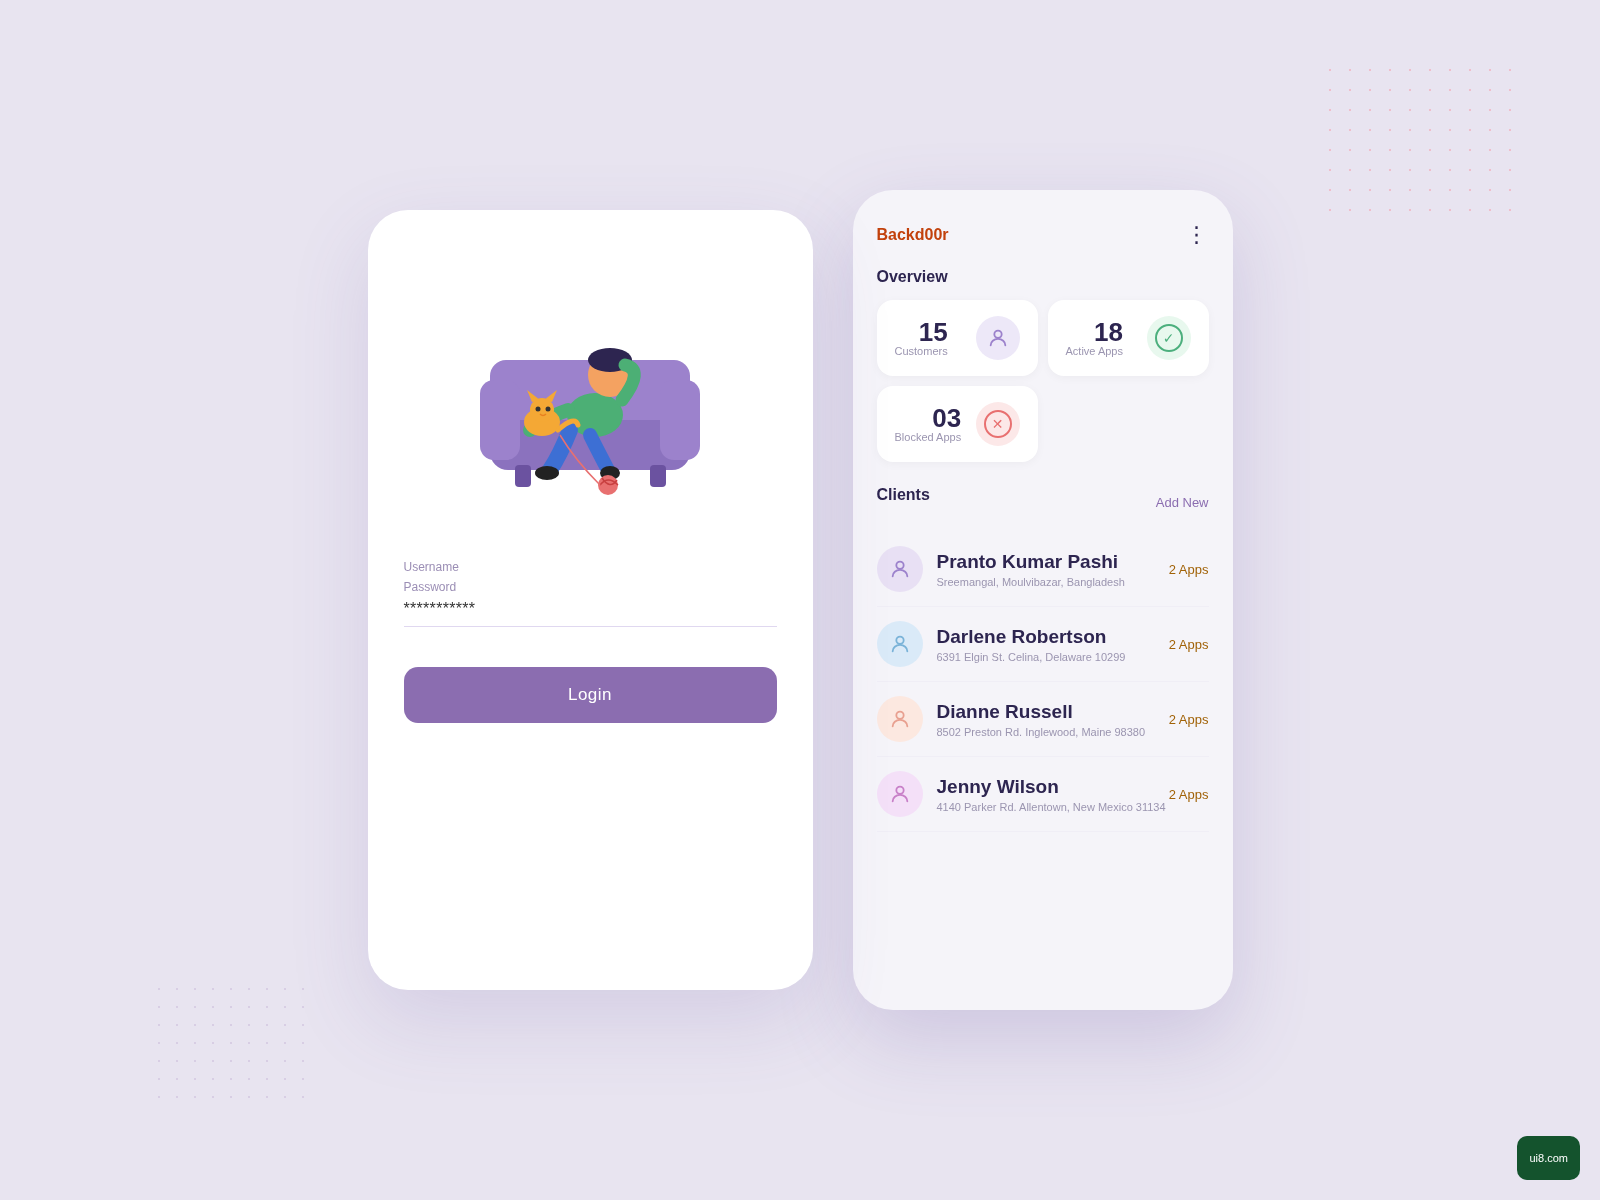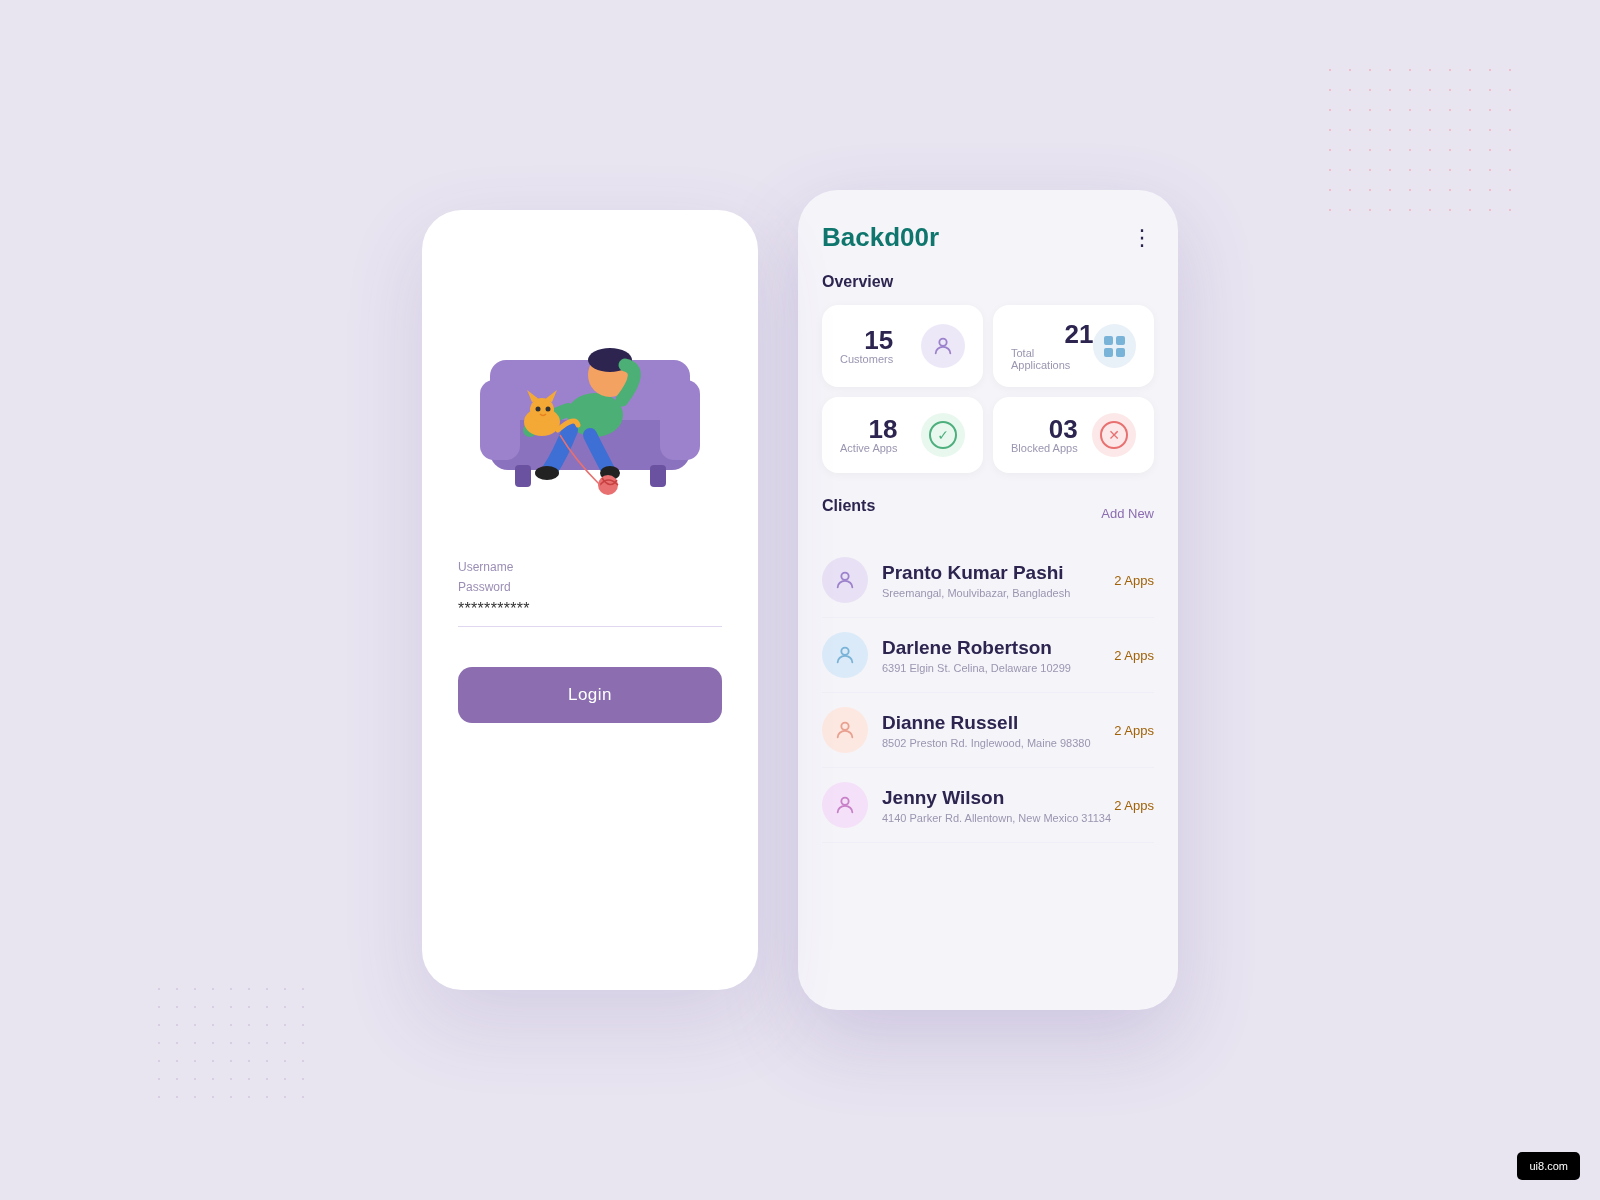--- a/index.html
+++ b/index.html
@@ -42,21 +42,21 @@
     .phones-container {
       display: flex;
       gap: 40px;
       align-items: center;
       position: relative;
       z-index: 1;
     }
 
     
     .phone-login {
-      width: 336px;
+      width: 445px;
       height: 780px;
       background: white;
       border-radius: 40px;
       box-shadow: 0 30px 80px rgba(100, 80, 160, 0.15);
       display: flex;
       flex-direction: column;
       align-items: center;
       padding: 40px 36px;
       position: relative;
     }
@@ -125,23 +125,23 @@
     }
 
     .dash-header {
       display: flex;
       justify-content: space-between;
       align-items: center;
       margin-bottom: 20px;
     }
 
     .dash-title {
-      font-size: 26px;
+      font-size: 16px;
       font-weight: 700;
-      color: #0f766e;
+      color: #c2410c;
     }
 
     .three-dots {
       font-size: 22px;
       color: #2d2550;
       cursor: pointer;
       letter-spacing: 1px;
     }
 
     .section-title {
@@ -305,24 +305,24 @@
       justify-content: center;
       color: #e87070;
       font-size: 14px;
     }
 
     
     .watermark {
       position: absolute;
       bottom: 20px;
       right: 20px;
-      background: #000000;
+      background: #14532d;
       color: white;
-      padding: 8px 12px;
-      border-radius: 5px;
+      padding: 16px 12px;
+      border-radius: 10px;
       font-size: 11px;
       z-index: 10;
     }
   </style>
 </head>
 <body>
 
 <div class="dot-pattern-tr"></div>
 <div class="dot-pattern-bl"></div>
 
@@ -405,34 +405,20 @@
           <div class="card-label">Customers</div>
         </div>
         <div class="card-icon purple-light">
           <svg width="22" height="22" viewBox="0 0 24 24" fill="none">
             <circle cx="12" cy="8" r="4" stroke="#9c82cc" stroke-width="2"></circle>
             <path d="M4 20c0-4 3.6-7 8-7s8 3 8 7" stroke="#9c82cc" stroke-width="2" stroke-linecap="round"></path>
           </svg>
         </div>
       </div>
 
-      <div class="overview-card">
-        <div class="card-left">
-          <div class="card-number">21</div>
-          <div class="card-label">Total Applications</div>
-        </div>
-        <div class="card-icon blue-light">
-          <div class="apps-grid-icon">
-            <div class="dot"></div>
-            <div class="dot"></div>
-            <div class="dot"></div>
-            <div class="dot"></div>
-          </div>
-        </div>
-      </div>
 
       <div class="overview-card">
         <div class="card-left">
           <div class="card-number">18</div>
           <div class="card-label">Active Apps</div>
         </div>
         <div class="card-icon green-light">
           <div class="check-circle">✓</div>
         </div>
       </div>

